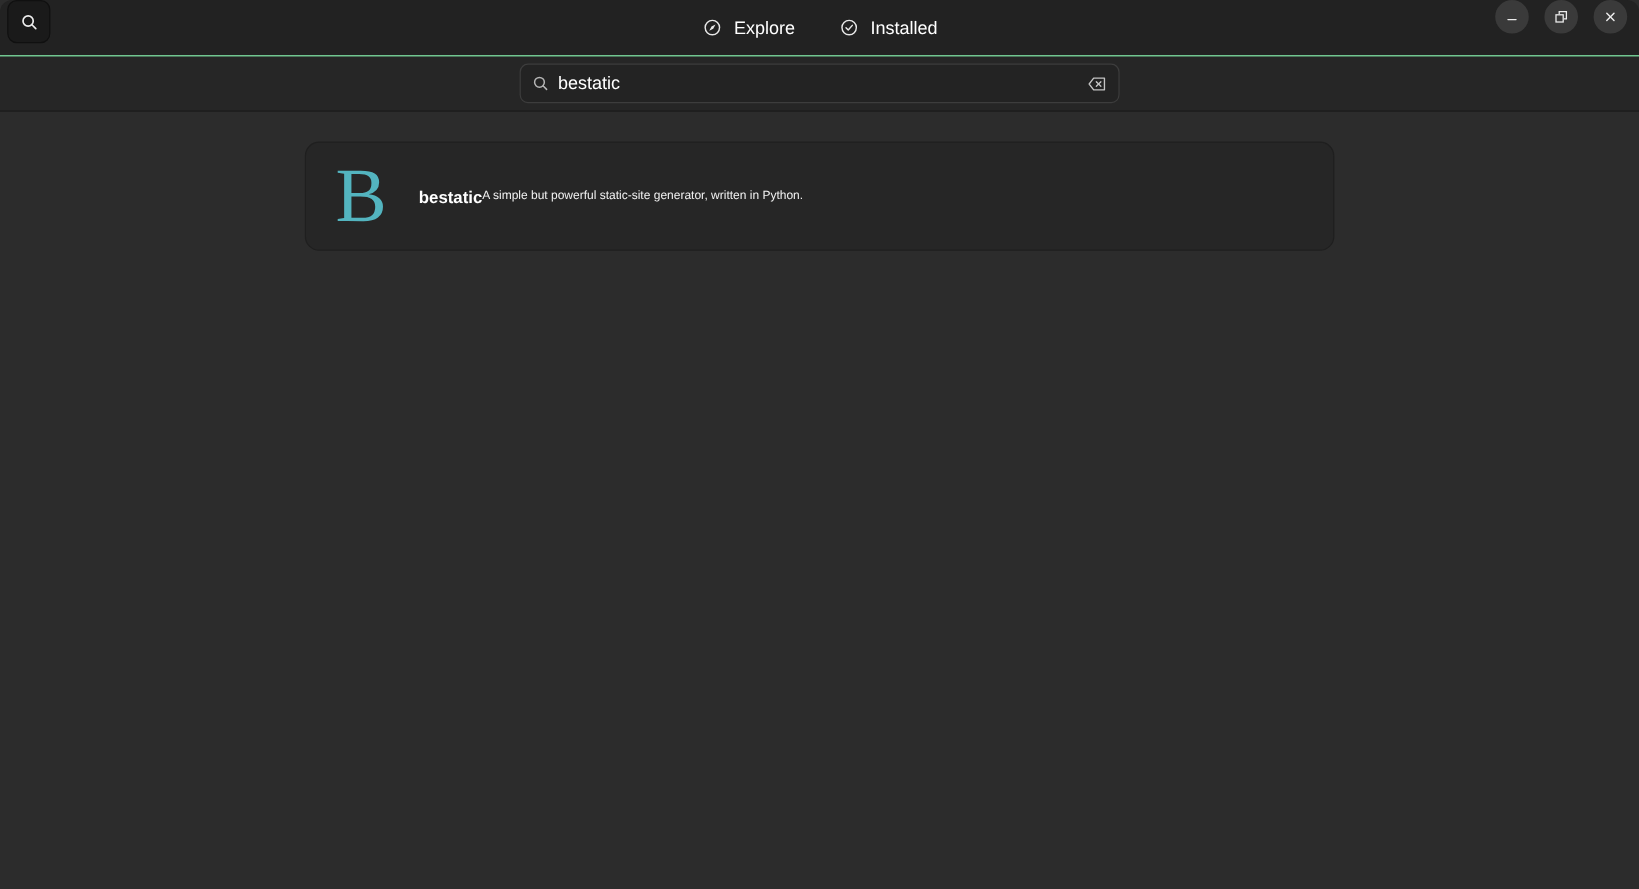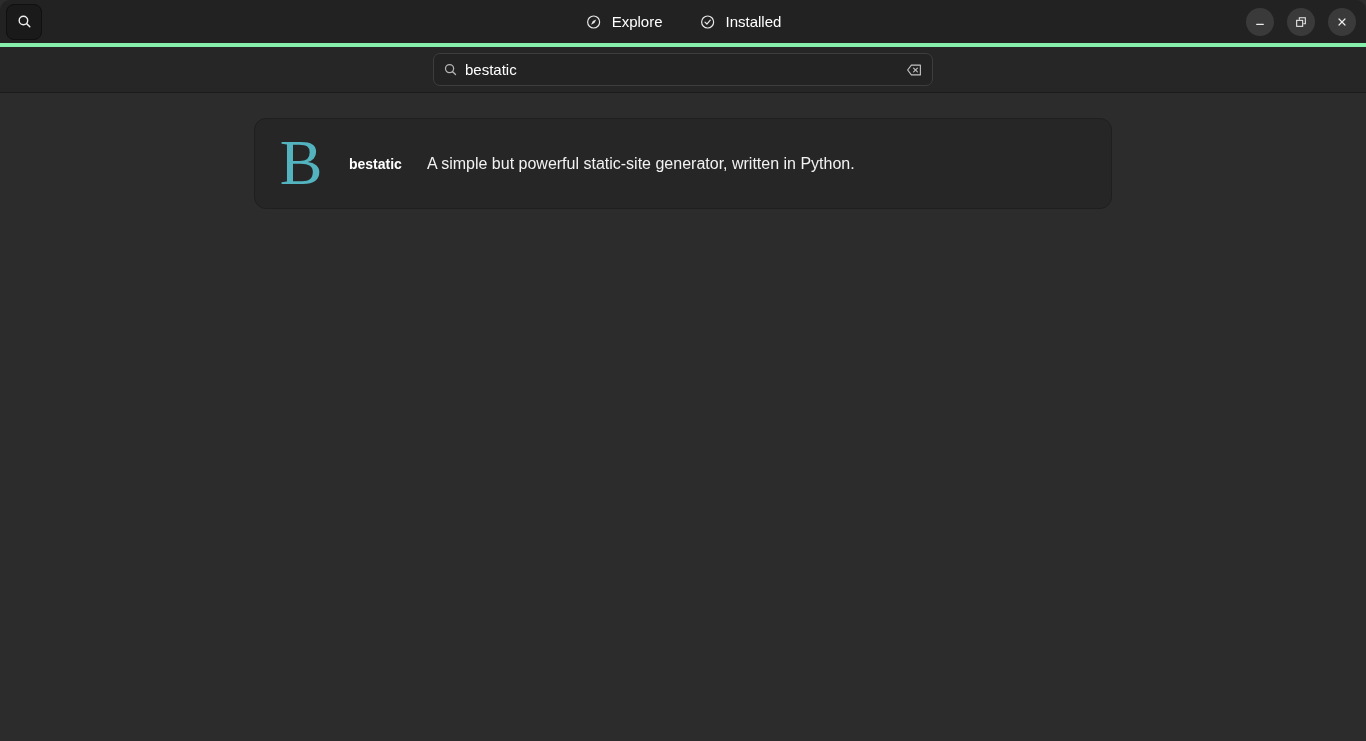--- a/index.html
+++ b/index.html
@@ -9,22 +9,22 @@
     font-family:"Liberation Sans", sans-serif;
     color:#ffffff;
     overflow:hidden;
   }
   .window { width:1366px; height:741px; border-radius:10px 10px 0 0; overflow:hidden; display:flex; flex-direction:column; }
 
   
   .headerbar {
     height:47px; flex:0 0 47px;
     background:#222222;
-    border-bottom:4px solid #86efac;
-    display:flex; align-items:center;
+    border-bottom:1px solid #86efac;
+    display:flex; 
     position:relative;
   }
   .search-toggle {
     width:36px; height:36px; margin-left:6px;
     border-radius:8px;
     background:#1a1a1a;
     border:1px solid #101010;
     color:#ededed;
     display:flex; align-items:center; justify-content:center;
     cursor:pointer;
@@ -93,21 +93,21 @@
   }
   .app-logo {
     flex:0 0 auto; width:48px; height:64px;
     display:flex; align-items:center; justify-content:center;
     font-family:"Liberation Serif", serif;
     font-size:64px; line-height:0.95;
     color:#53b4bf;
     user-select:none;
   }
   .app-name { font-weight:bold; font-size:14px; margin-left:24px; white-space:nowrap; }
-  .app-summary { font-size:16px; margin-left:25px; color:#f2f2f2; }
+  .app-summary { font-size:10px; color:#f2f2f2; }
 </style>
 </head>
 <body>
 
 <div class="window">
 
   <div class="headerbar">
 
     <button class="search-toggle">
       <span style="display:flex;">

